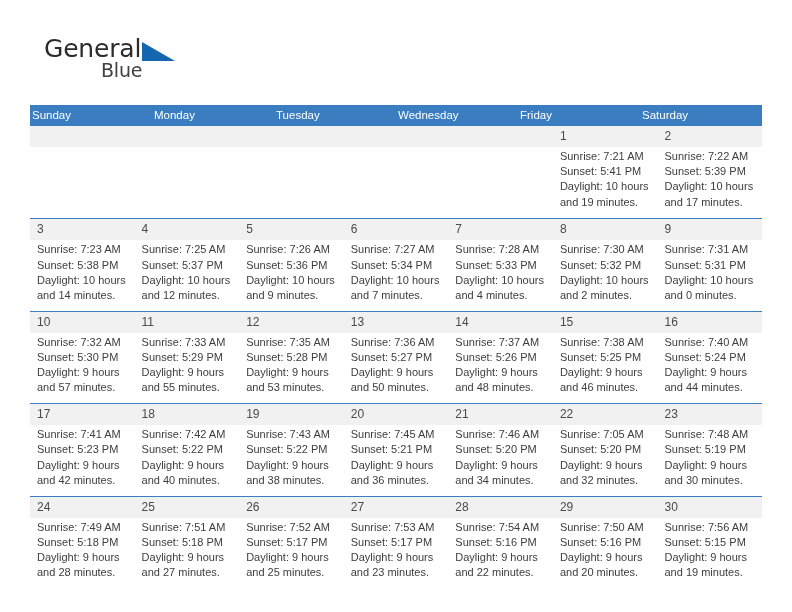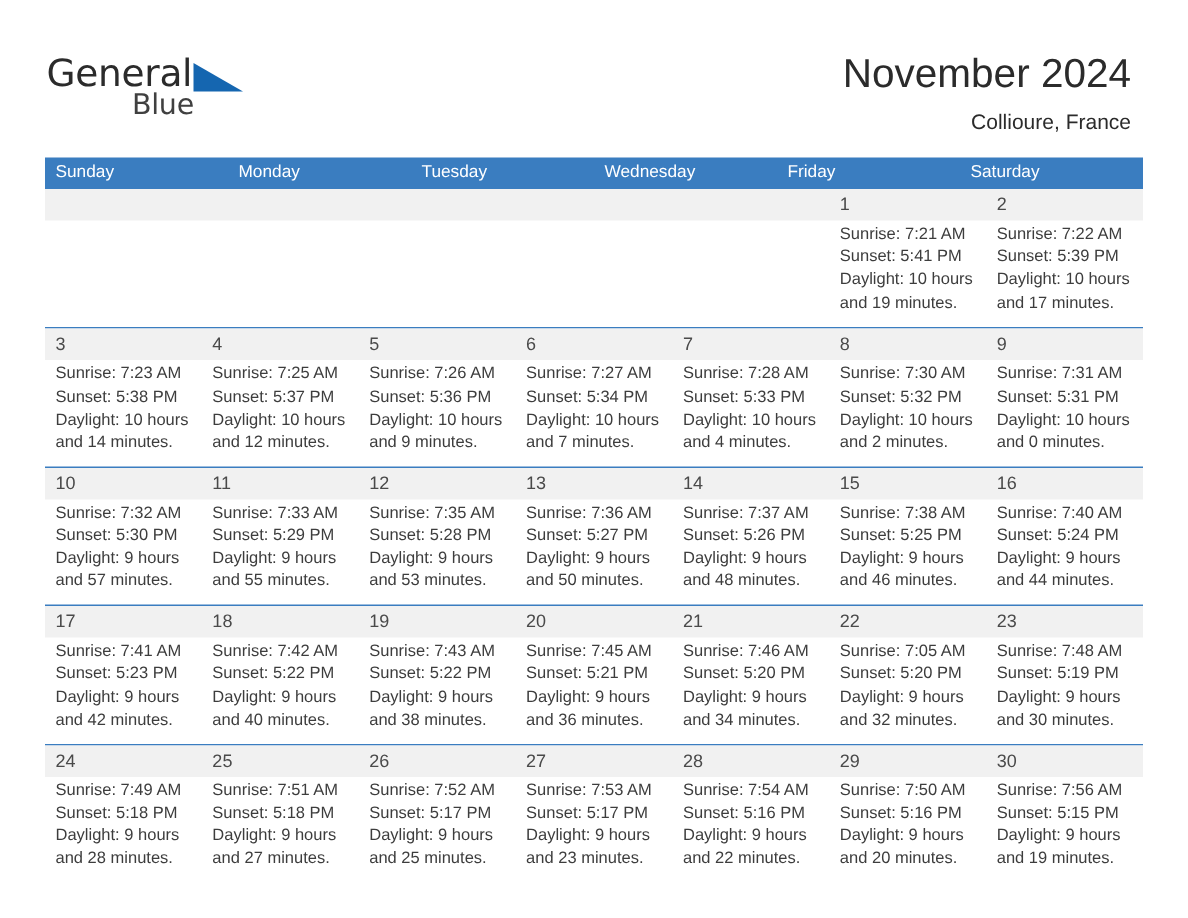--- a/index.html
+++ b/index.html
@@ -20,21 +20,21 @@
   
   .header {
     position: absolute;
     left: 0;
     top: 0;
     width: 792px;
     height: 104px;
   }
   .brand {
     position: absolute;
-    left: 31px;
+    left: 44px;
     top: 35px;
     width: 220px;
     height: 50px;
   }
   .brand-general {
     position: absolute;
     left: 0;
     top: 0;
     font-size: 25px;
     line-height: 28px;
@@ -94,21 +94,21 @@
     display: flex;
     width: 100%;
     height: 21px;
     background: #3a7dc0;
   }
   .weekday {
     flex: 1 1 0;
     color: #ffffff;
     font-size: 11.5px;
     line-height: 21px;
-    padding-left: 7px;
+    padding-left: 2px;
     font-family: "Liberation Sans", sans-serif;
     white-space: nowrap;
     overflow: hidden;
   }
 
   .week {
     position: relative;
     display: flex;
     width: 100%;
     height: 92.4px;
@@ -154,24 +154,20 @@
 <div class="page">
 
   <div class="header">
 
     <div class="brand">
       <span class="brand-general">General</span>
       <span class="brand-flag"></span>
       <span class="brand-blue">Blue</span>
     </div>
 
-    <div class="title-block">
-      <div class="cal-title">November 2024</div>
-      <div class="cal-subtitle">Collioure, France</div>
-    </div>
 
   </div>
 
   <div class="calendar">
     <div class="weekdays" id="weekday-row">
         <div class="weekday">Sunday</div>
         <div class="weekday">Monday</div>
         <div class="weekday">Tuesday</div>
         <div class="weekday">Wednesday</div>
         <div class="weekday">Friday</div>

